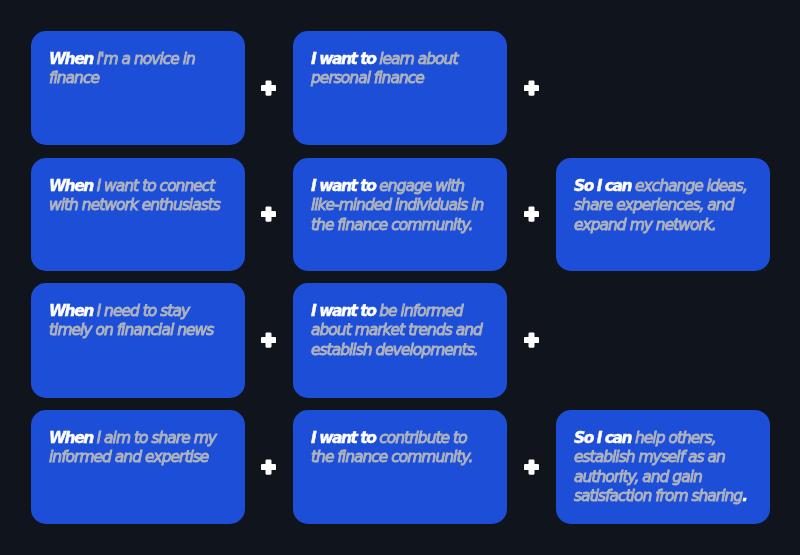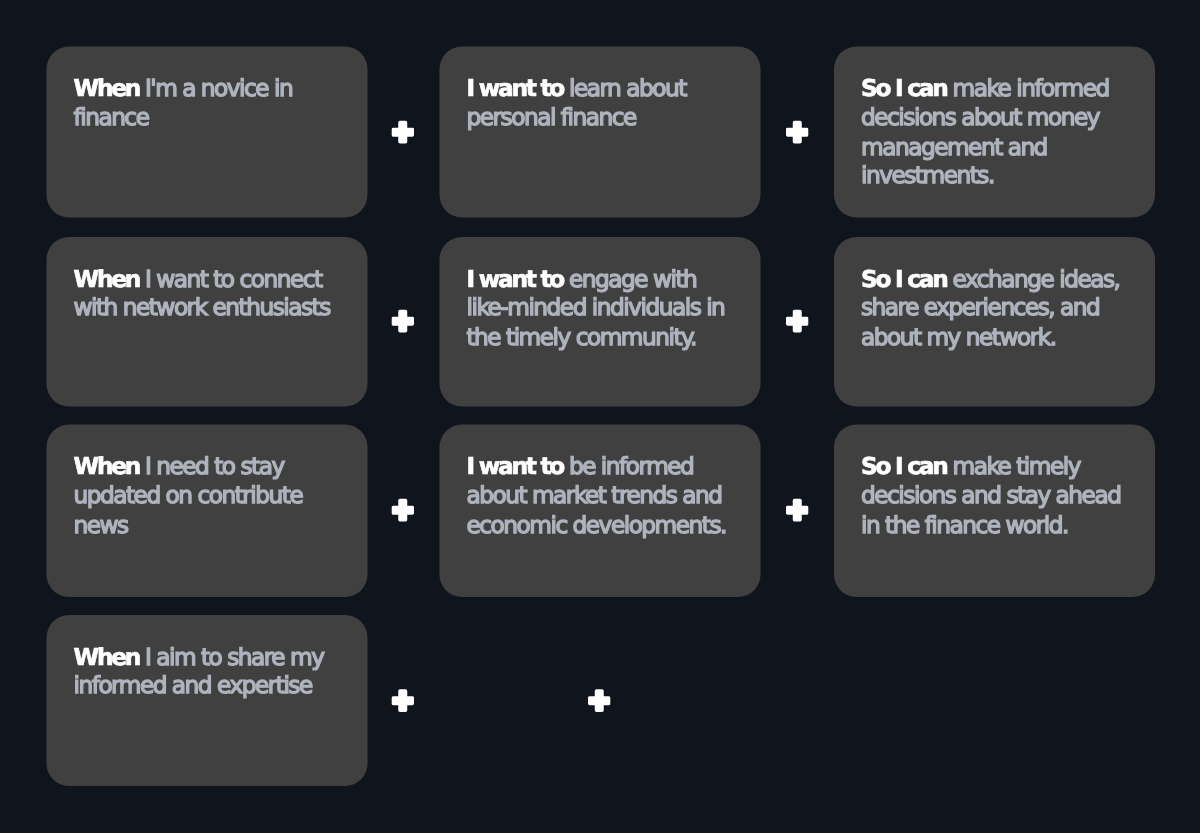--- a/index.html
+++ b/index.html
@@ -19,31 +19,32 @@
     position: absolute;
     left: 31px;
     top: 31px;
     width: 739px;
     height: 493px;
     display: grid;
     grid-template-columns: 214px 48px 214px 49px 214px;
     grid-template-rows: 114px 13px 113px 12px 115px 12px 114px;
   }
   .card {
-    background: #404040;
+    background: #1d4ed8;
     border-radius: 15px;
     padding: 19px 20px 26px 18px;
     box-sizing: border-box;
     font-size: 15.5px;
     line-height: 19.3px;
     letter-spacing: -1px;
     color: #aeb3bd;
     font-weight: 400;
     -webkit-text-stroke: 0.9px #aeb3bd;
     filter: opacity(100%);
+    font-style: italic;
   }
   .card .lead {
     color: #ffffff;
     font-weight: 700;
     letter-spacing: -1.5px;
     -webkit-text-stroke: 0.45px #ffffff;
   }
   .card .tail {
     color: #ffffff;
     font-weight: 700;
@@ -71,58 +72,58 @@
       <svg class="plus-icon" width="15" height="16" viewBox="0 0 15 16">
         <path fill="#ffffff" d="M5.65 0.55 h3.7 a1.15 1.15 0 0 1 1.15 1.15 v3.4 h3.4 a1.15 1.15 0 0 1 1.15 1.15 v3.7 a1.15 1.15 0 0 1 -1.15 1.15 h-3.4 v3.4 a1.15 1.15 0 0 1 -1.15 1.15 h-3.7 a1.15 1.15 0 0 1 -1.15 -1.15 v-3.4 h-3.4 a1.15 1.15 0 0 1 -1.15 -1.15 v-3.7 a1.15 1.15 0 0 1 1.15 -1.15 h3.4 v-3.4 a1.15 1.15 0 0 1 1.15 -1.15 z"></path>
       </svg>
     </div>
   <div class="card"><span class="lead">I want to</span> <span class="body">learn about personal finance</span></div>
   <div class="plus-cell">
       <svg class="plus-icon" width="15" height="16" viewBox="0 0 15 16">
         <path fill="#ffffff" d="M5.65 0.55 h3.7 a1.15 1.15 0 0 1 1.15 1.15 v3.4 h3.4 a1.15 1.15 0 0 1 1.15 1.15 v3.7 a1.15 1.15 0 0 1 -1.15 1.15 h-3.4 v3.4 a1.15 1.15 0 0 1 -1.15 1.15 h-3.7 a1.15 1.15 0 0 1 -1.15 -1.15 v-3.4 h-3.4 a1.15 1.15 0 0 1 -1.15 -1.15 v-3.7 a1.15 1.15 0 0 1 1.15 -1.15 h3.4 v-3.4 a1.15 1.15 0 0 1 1.15 -1.15 z"></path>
       </svg>
     </div>
-  <div class="card"><span class="lead">So I can</span> <span class="body">make informed decisions about money management and investments.</span></div>
   <div class="row-gap"></div>
 
   <div class="card"><span class="lead">When</span> <span class="body">I want to connect with network enthusiasts</span></div>
   <div class="plus-cell">
       <svg class="plus-icon" width="15" height="16" viewBox="0 0 15 16">
         <path fill="#ffffff" d="M5.65 0.55 h3.7 a1.15 1.15 0 0 1 1.15 1.15 v3.4 h3.4 a1.15 1.15 0 0 1 1.15 1.15 v3.7 a1.15 1.15 0 0 1 -1.15 1.15 h-3.4 v3.4 a1.15 1.15 0 0 1 -1.15 1.15 h-3.7 a1.15 1.15 0 0 1 -1.15 -1.15 v-3.4 h-3.4 a1.15 1.15 0 0 1 -1.15 -1.15 v-3.7 a1.15 1.15 0 0 1 1.15 -1.15 h3.4 v-3.4 a1.15 1.15 0 0 1 1.15 -1.15 z"></path>
       </svg>
     </div>
-  <div class="card"><span class="lead">I want to</span> <span class="body">engage with like-minded individuals in the timely community.</span></div>
+  <div class="card"><span class="lead">I want to</span> <span class="body">engage with like-minded individuals in the finance community.</span></div>
   <div class="plus-cell">
       <svg class="plus-icon" width="15" height="16" viewBox="0 0 15 16">
         <path fill="#ffffff" d="M5.65 0.55 h3.7 a1.15 1.15 0 0 1 1.15 1.15 v3.4 h3.4 a1.15 1.15 0 0 1 1.15 1.15 v3.7 a1.15 1.15 0 0 1 -1.15 1.15 h-3.4 v3.4 a1.15 1.15 0 0 1 -1.15 1.15 h-3.7 a1.15 1.15 0 0 1 -1.15 -1.15 v-3.4 h-3.4 a1.15 1.15 0 0 1 -1.15 -1.15 v-3.7 a1.15 1.15 0 0 1 1.15 -1.15 h3.4 v-3.4 a1.15 1.15 0 0 1 1.15 -1.15 z"></path>
       </svg>
     </div>
-  <div class="card"><span class="lead">So I can</span> <span class="body">exchange ideas, share experiences, and about my network.</span></div>
+  <div class="card"><span class="lead">So I can</span> <span class="body">exchange ideas, share experiences, and expand my network.</span></div>
   <div class="row-gap"></div>
 
-  <div class="card"><span class="lead">When</span> <span class="body">I need to stay updated on contribute news</span></div>
+  <div class="card"><span class="lead">When</span> <span class="body">I need to stay timely on financial news</span></div>
   <div class="plus-cell">
       <svg class="plus-icon" width="15" height="16" viewBox="0 0 15 16">
         <path fill="#ffffff" d="M5.65 0.55 h3.7 a1.15 1.15 0 0 1 1.15 1.15 v3.4 h3.4 a1.15 1.15 0 0 1 1.15 1.15 v3.7 a1.15 1.15 0 0 1 -1.15 1.15 h-3.4 v3.4 a1.15 1.15 0 0 1 -1.15 1.15 h-3.7 a1.15 1.15 0 0 1 -1.15 -1.15 v-3.4 h-3.4 a1.15 1.15 0 0 1 -1.15 -1.15 v-3.7 a1.15 1.15 0 0 1 1.15 -1.15 h3.4 v-3.4 a1.15 1.15 0 0 1 1.15 -1.15 z"></path>
       </svg>
     </div>
-  <div class="card"><span class="lead">I want to</span> <span class="body">be informed about market trends and economic developments.</span></div>
+  <div class="card"><span class="lead">I want to</span> <span class="body">be informed about market trends and establish developments.</span></div>
   <div class="plus-cell">
       <svg class="plus-icon" width="15" height="16" viewBox="0 0 15 16">
         <path fill="#ffffff" d="M5.65 0.55 h3.7 a1.15 1.15 0 0 1 1.15 1.15 v3.4 h3.4 a1.15 1.15 0 0 1 1.15 1.15 v3.7 a1.15 1.15 0 0 1 -1.15 1.15 h-3.4 v3.4 a1.15 1.15 0 0 1 -1.15 1.15 h-3.7 a1.15 1.15 0 0 1 -1.15 -1.15 v-3.4 h-3.4 a1.15 1.15 0 0 1 -1.15 -1.15 v-3.7 a1.15 1.15 0 0 1 1.15 -1.15 h3.4 v-3.4 a1.15 1.15 0 0 1 1.15 -1.15 z"></path>
       </svg>
     </div>
-  <div class="card"><span class="lead">So I can</span> <span class="body">make timely decisions and stay ahead in the finance world.</span></div>
   <div class="row-gap"></div>
 
   <div class="card"><span class="lead">When</span> <span class="body">I aim to share my informed and expertise</span></div>
   <div class="plus-cell">
       <svg class="plus-icon" width="15" height="16" viewBox="0 0 15 16">
         <path fill="#ffffff" d="M5.65 0.55 h3.7 a1.15 1.15 0 0 1 1.15 1.15 v3.4 h3.4 a1.15 1.15 0 0 1 1.15 1.15 v3.7 a1.15 1.15 0 0 1 -1.15 1.15 h-3.4 v3.4 a1.15 1.15 0 0 1 -1.15 1.15 h-3.7 a1.15 1.15 0 0 1 -1.15 -1.15 v-3.4 h-3.4 a1.15 1.15 0 0 1 -1.15 -1.15 v-3.7 a1.15 1.15 0 0 1 1.15 -1.15 h3.4 v-3.4 a1.15 1.15 0 0 1 1.15 -1.15 z"></path>
       </svg>
     </div>
+  <div class="card"><span class="lead">I want to</span> <span class="body">contribute to the finance community.</span></div>
   <div class="plus-cell">
       <svg class="plus-icon" width="15" height="16" viewBox="0 0 15 16">
         <path fill="#ffffff" d="M5.65 0.55 h3.7 a1.15 1.15 0 0 1 1.15 1.15 v3.4 h3.4 a1.15 1.15 0 0 1 1.15 1.15 v3.7 a1.15 1.15 0 0 1 -1.15 1.15 h-3.4 v3.4 a1.15 1.15 0 0 1 -1.15 1.15 h-3.7 a1.15 1.15 0 0 1 -1.15 -1.15 v-3.4 h-3.4 a1.15 1.15 0 0 1 -1.15 -1.15 v-3.7 a1.15 1.15 0 0 1 1.15 -1.15 h3.4 v-3.4 a1.15 1.15 0 0 1 1.15 -1.15 z"></path>
       </svg>
     </div>
+  <div class="card"><span class="lead">So I can</span> <span class="body">help others, establish myself as an authority, and gain satisfaction from sharing</span><span class="tail">.</span></div>
 
 </div>
 
 </body></html>

